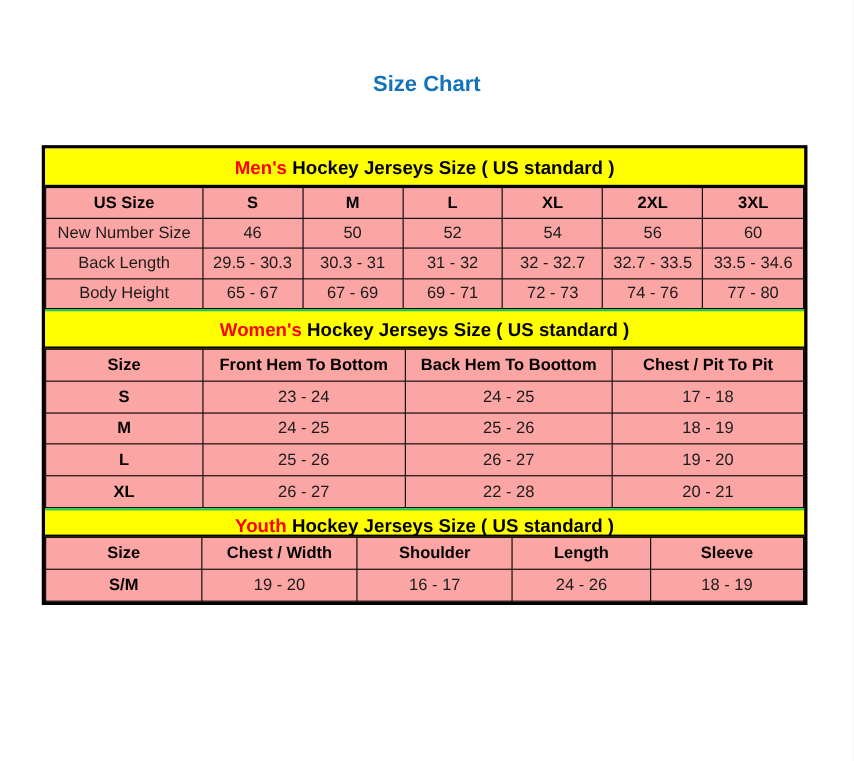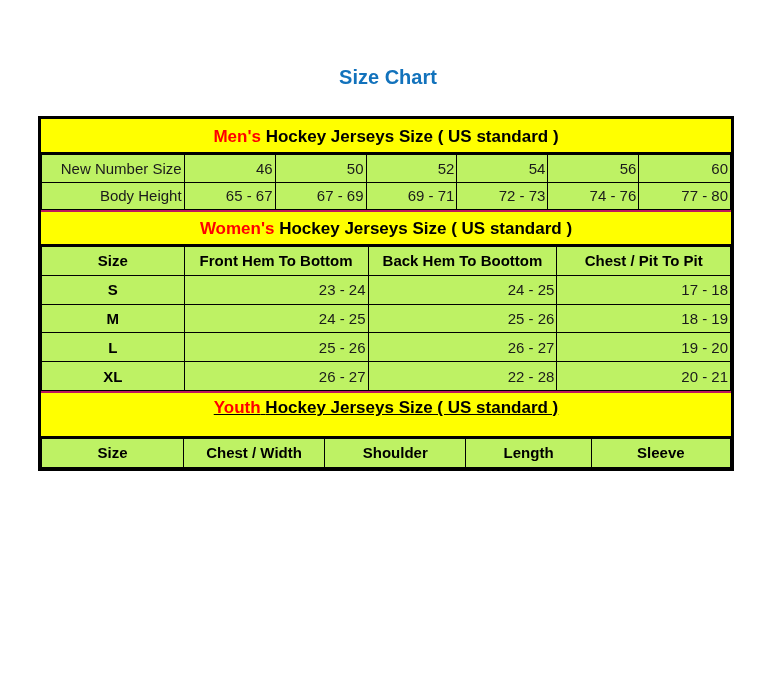--- a/index.html
+++ b/index.html
@@ -19,55 +19,55 @@
   .page-title{
     margin-top:66px;
     text-align:center;
     font-size:20px;
     font-weight:bold;
     color:var(--title-blue,#1272BC);
     letter-spacing:0px;
     height:34px;
   }
   .chart-frame{
-    margin:16px 0 0 38px;
+    margin:32px 0 0 38px;
     width:696px;
     border:3px solid var(--border-black,#000);
-    background:#bef264;
+    background:#fca5a5;
   }
   .band{
     background:var(--band-yellow,#FFFF00);
     text-align:center;
     font-weight:bold;
     font-size:17px;
     color:#000;
     border-bottom:2px solid #000;
     line-height:35px;
     height:35px;
   }
   .band + table{border-top:none;}
-  .band.mid{border-top:2px solid #be185d;height:36px;line-height:34px;}
-  .band.last{height:47px;line-height:29px;text-decoration:underline;}
+  .band.mid{border-top:2px solid #22c55e;height:36px;line-height:34px;}
+  .band.last{height:26px;line-height:29px;}
   .band .hl{color:var(--accent-red,#FF0000);}
   table{
     width:100%;
     border-collapse:collapse;
     table-layout:fixed;
   }
   th,td{
     border:1.5px solid #000;
     text-align:center;
     vertical-align:middle;
     font-size:15px;
     padding:0 2px;
     white-space:nowrap;
     overflow:hidden;
   }
   th{font-weight:bold;color:#000;}
-  td{font-weight:normal;color:#1b1b1b;text-align:right;}
+  td{font-weight:normal;color:#1b1b1b;}
   td.row-label-plain{font-weight:normal;}
   .mens tr{height:27.5px;}
   .womens tr{height:28.8px;}
   .youth tr{height:29px;}
   .squiggle{
     text-decoration-style:wavy;
     text-decoration-color:#E00000;
     text-decoration-thickness:1px;
     text-underline-offset:3px;
   }
@@ -88,28 +88,46 @@
     <colgroup>
       <col style="width:20.7%">
         <col style="width:13.2%">
         <col style="width:13.2%">
         <col style="width:13.2%">
         <col style="width:13.2%">
         <col style="width:13.2%">
         <col style="width:13.3%">
     </colgroup>
     <tbody>
+        <tr>
+      <th>US Size</th>
+      <th>S</th>
+      <th>M</th>
+      <th>L</th>
+      <th>XL</th>
+      <th>2XL</th>
+      <th>3XL</th>
+    </tr>
     <tr>
       <td class="row-label-plain">New Number Size</td>
       <td>46</td>
       <td>50</td>
       <td>52</td>
       <td>54</td>
       <td>56</td>
       <td>60</td>
+    </tr>
+    <tr>
+      <td class="row-label-plain">Back Length</td>
+      <td>29.5 - 30.3</td>
+      <td>30.3 - 31</td>
+      <td>31 - 32</td>
+      <td>32 - 32.7</td>
+      <td>32.7 - 33.5</td>
+      <td>33.5 - 34.6</td>
     </tr>
     <tr>
       <td class="row-label-plain">Body Height</td>
       <td>65 - 67</td>
       <td>67 - 69</td>
       <td>69 - 71</td>
       <td>72 - 73</td>
       <td>74 - 76</td>
       <td>77 - 80</td>
     </tr>
@@ -179,16 +197,23 @@
         <col style="width:20.2%">
     </colgroup>
     <tbody>
         <tr>
       <th>Size</th>
       <th>Chest / Width</th>
       <th>Shoulder</th>
       <th>Length</th>
       <th>Sleeve</th>
     </tr>
+    <tr>
+      <th scope="row">S/M</th>
+      <td>19 - 20</td>
+      <td>16 - 17</td>
+      <td>24 - 26</td>
+      <td>18 - 19</td>
+    </tr>
   </tbody>
     </table>
 
 </div>
 
 </body></html>

